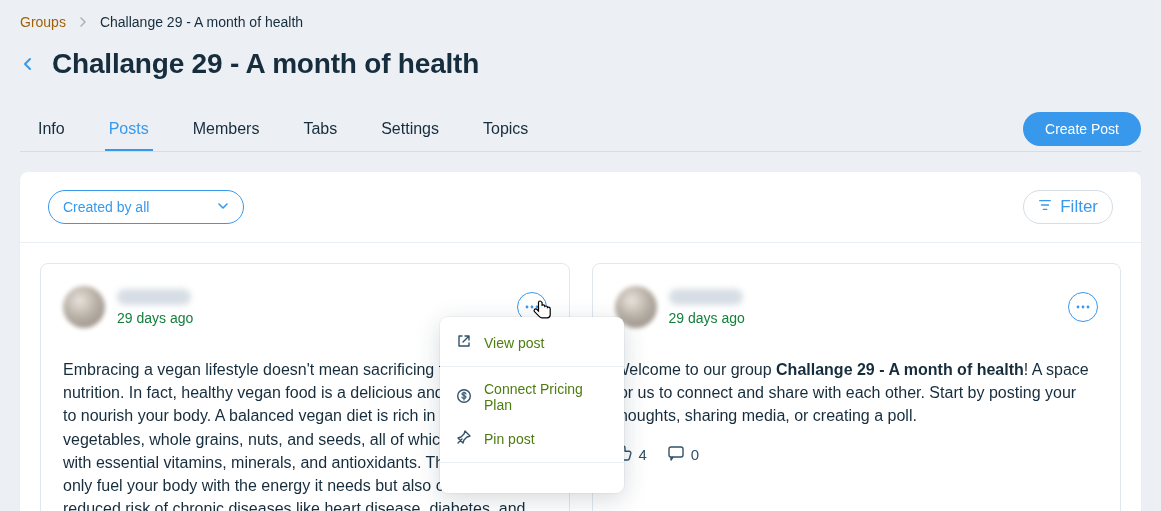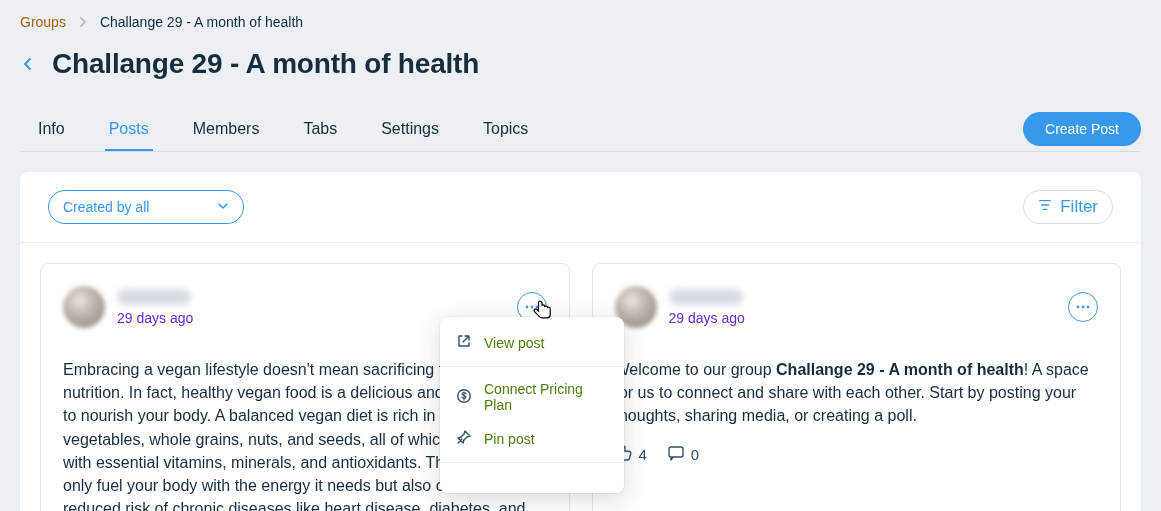--- a/index.html
+++ b/index.html
@@ -93,21 +93,21 @@
   .avatar {
     width:42px; height:42px; border-radius:50%;
     background: radial-gradient(circle at 40% 35%, #e8e3dc 0%, #b9b1a7 45%, #8d857b 100%);
     filter: blur(2px);
   }
   .author { display:flex; flex-direction:column; }
   .author-name-blur {
     width:74px; height:16px; border-radius:8px;
     background:#d6dde4; filter: blur(3px);
   }
-  .timestamp { font-size:14px; color:#6d28d9; margin-top:5px; }
+  .timestamp { font-size:14px; color:#15803d; margin-top:5px; }
 
   .card-menu-btn {
     margin-left:auto;
     width:30px; height:30px; border:1px solid #3899ec; border-radius:50%;
     display:flex; align-items:center; justify-content:center;
     color:#3899ec; cursor:pointer; background:#fff;
   }
   .card-menu-btn svg { width:14px; height:4px; }
 
   .card-body { font-size:16px; line-height:1.45; color:#162d3d; margin-top:30px; }

